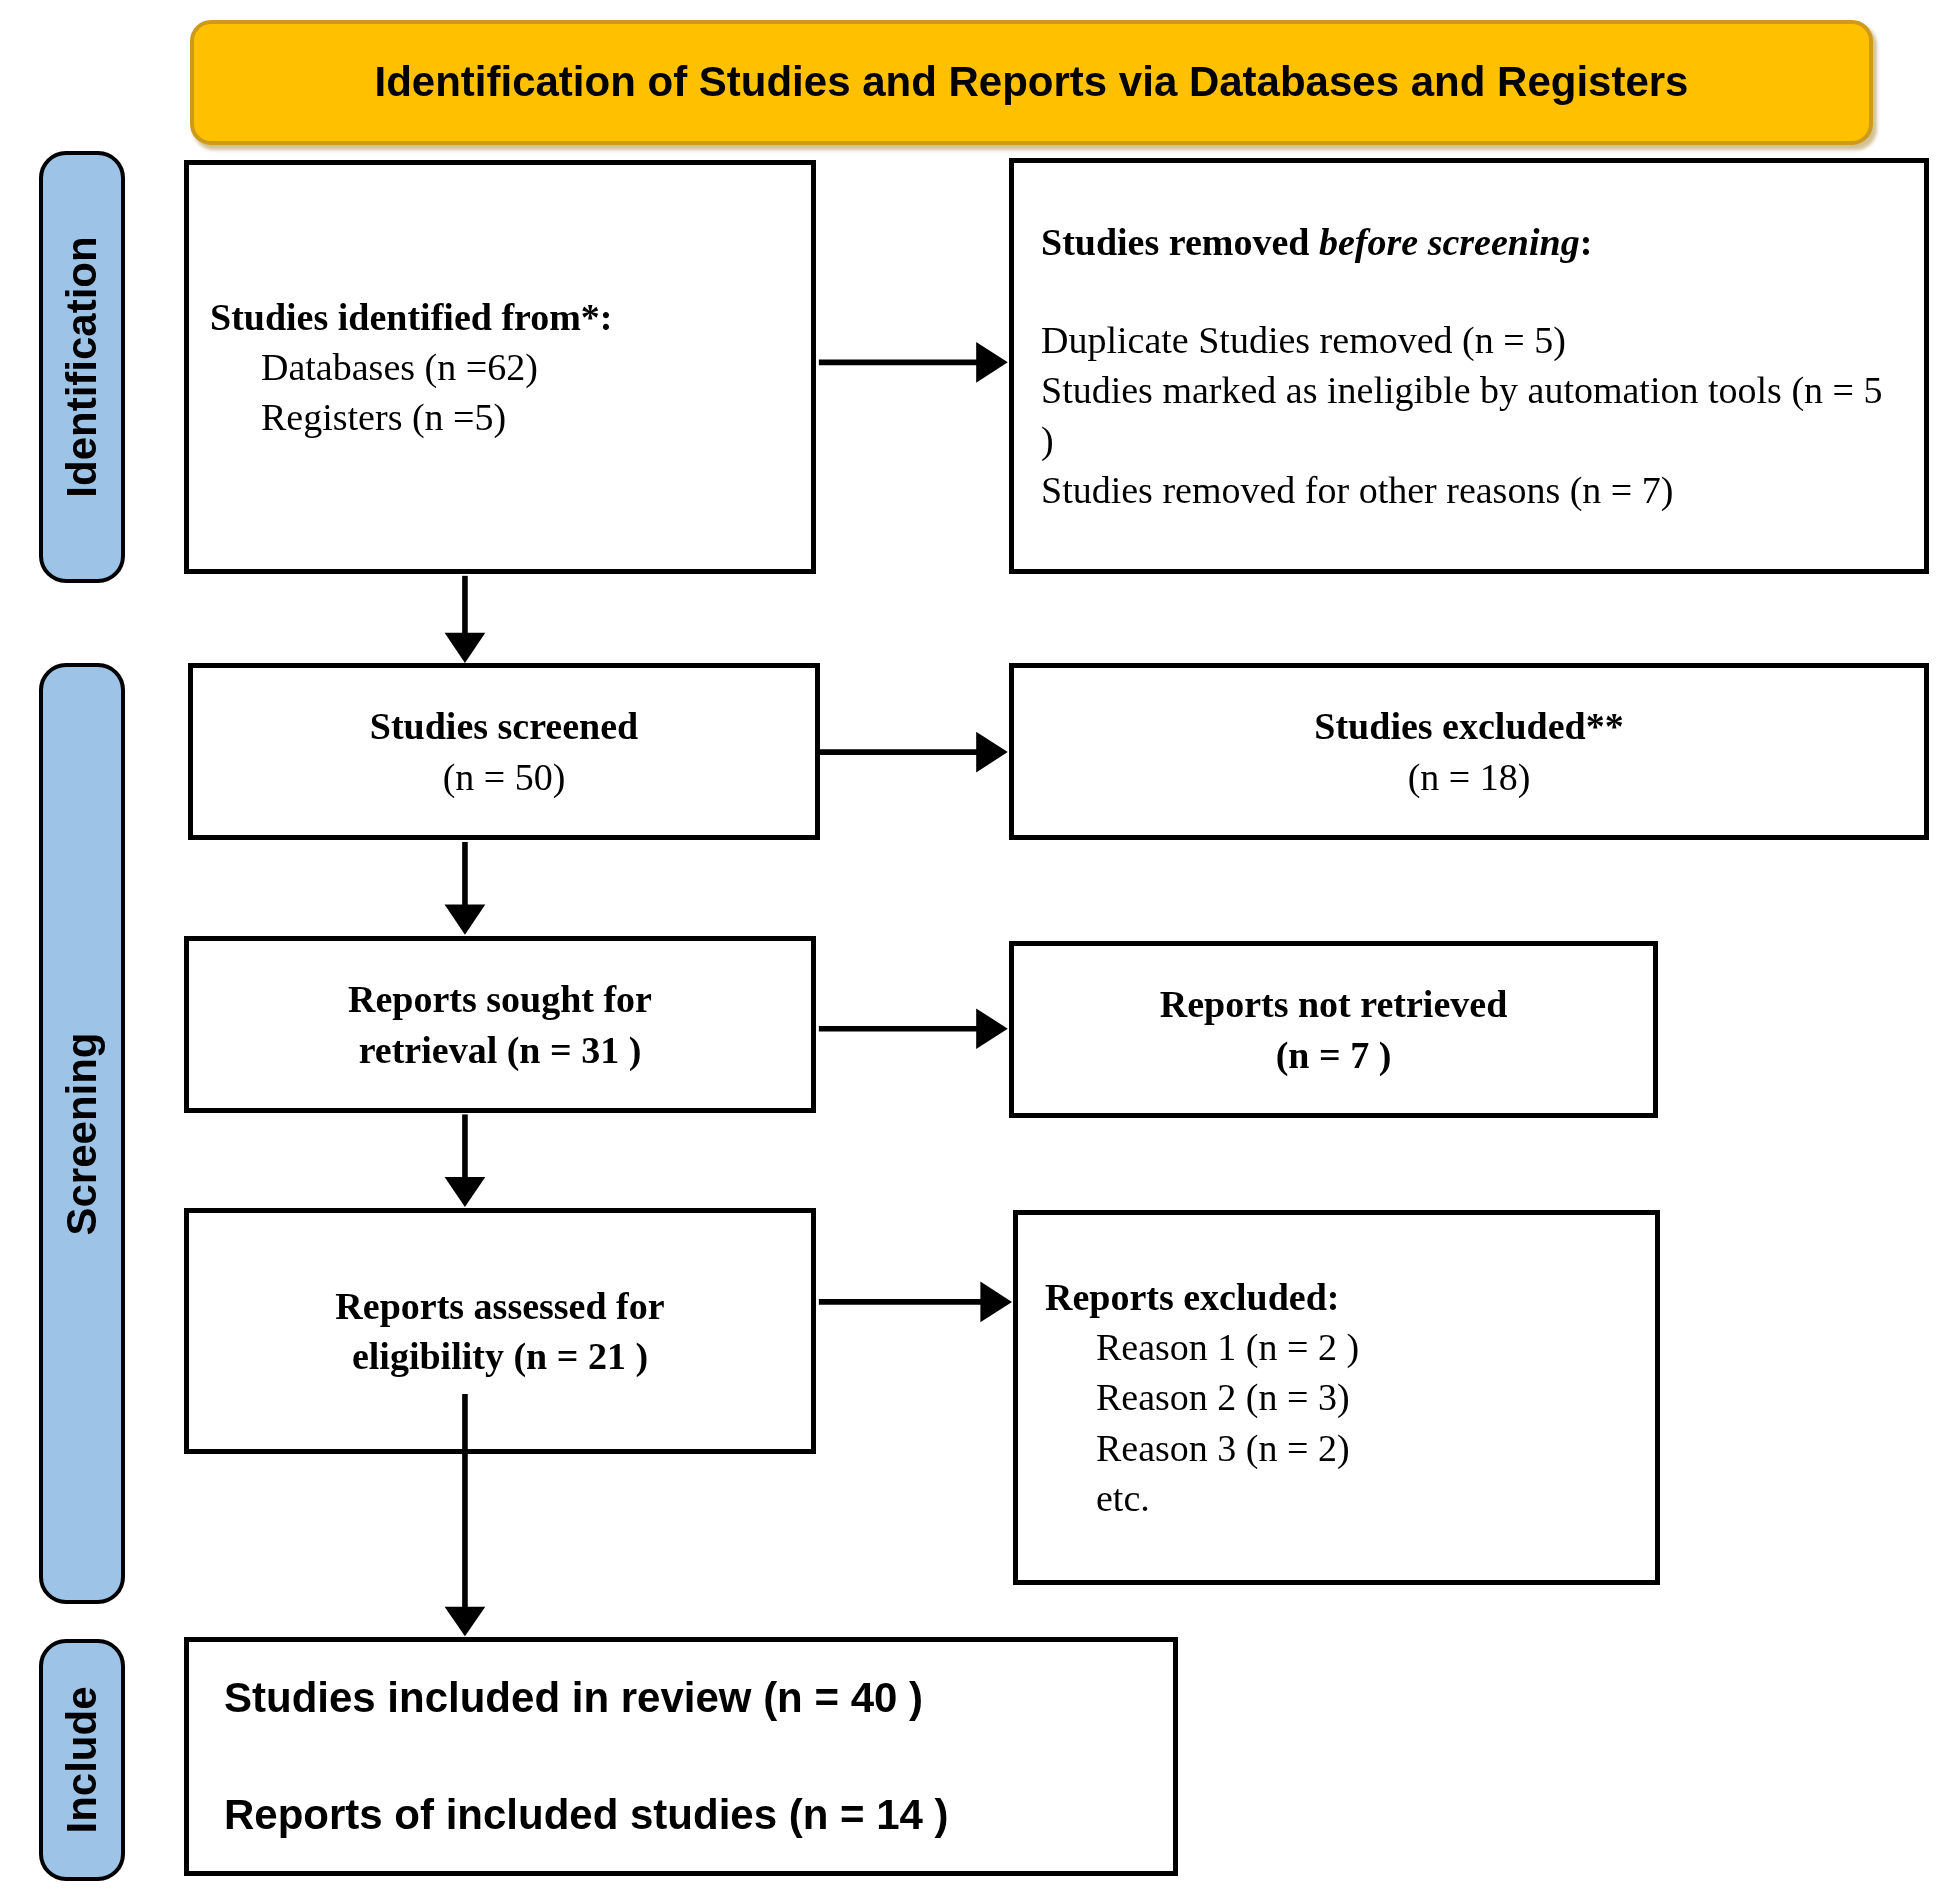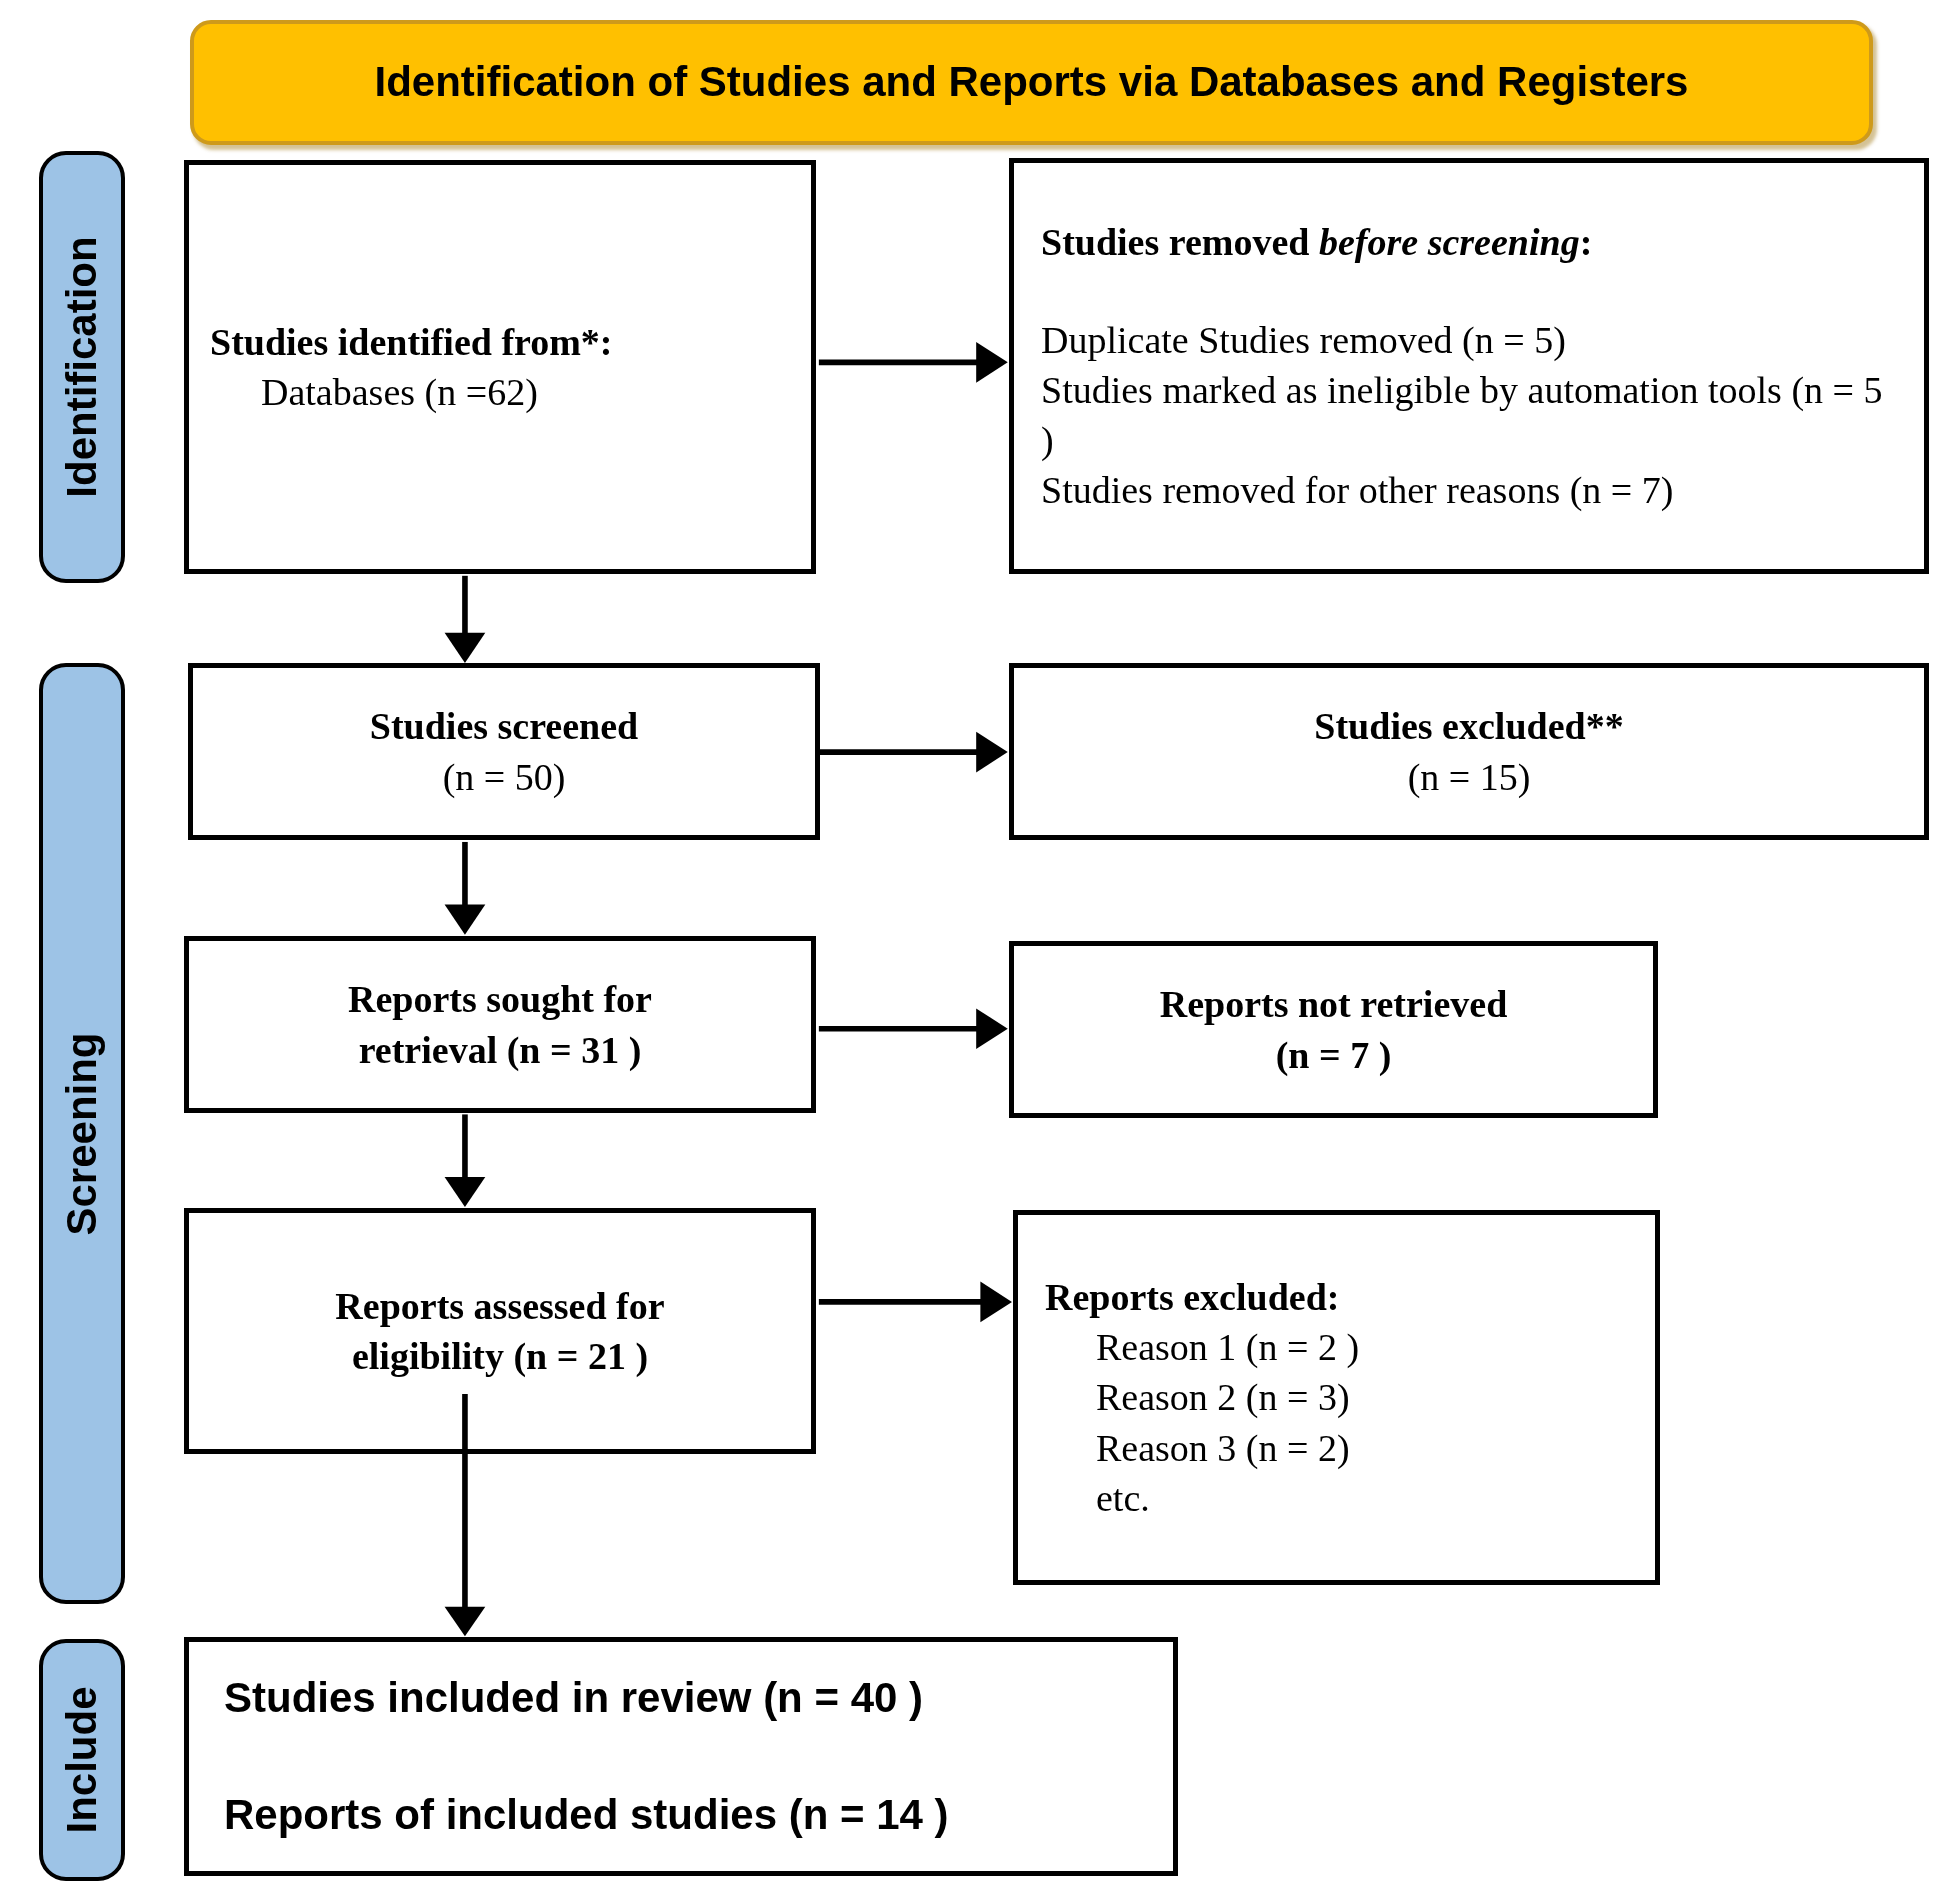--- a/index.html
+++ b/index.html
@@ -136,40 +136,41 @@
   <div class="stage" id="stage-screening">
     <span>Screening</span>
   </div>
   <div class="stage" id="stage-include">
     <span>Include</span>
   </div>
 
   <div class="fbox left" id="box-identified">
     <div class="b">Studies identified from*:</div>
     <div class="indent1">Databases (n =62)</div>
+    <div class="indent1">Registers (n =5)</div>
   </div>
 
   <div class="fbox left" id="box-removed">
     <div>
       <span class="b">Studies removed </span><span class="bi">before screening</span><span class="b">:</span>
     </div>
     <div class="gap-line"></div>
     <div>Duplicate Studies removed (n = 5)</div>
     <div>Studies marked as ineligible by automation tools (n = 5 )</div>
     <div>Studies removed for other reasons (n = 7)</div>
   </div>
 
   <div class="fbox center" id="box-screened">
     <div class="b">Studies screened</div>
     <div>(n = 50)</div>
   </div>
 
   <div class="fbox center" id="box-excluded">
     <div class="b">Studies excluded**</div>
-    <div>(n = 15)</div>
+    <div>(n = 18)</div>
   </div>
 
   <div class="fbox center" id="box-sought">
     <div class="b">Reports sought for</div>
     <div class="b">retrieval (n = 31 )</div>
   </div>
 
   <div class="fbox center" id="box-notretrieved">
     <div class="b">Reports not retrieved</div>
     <div class="b">(n = 7 )</div>

